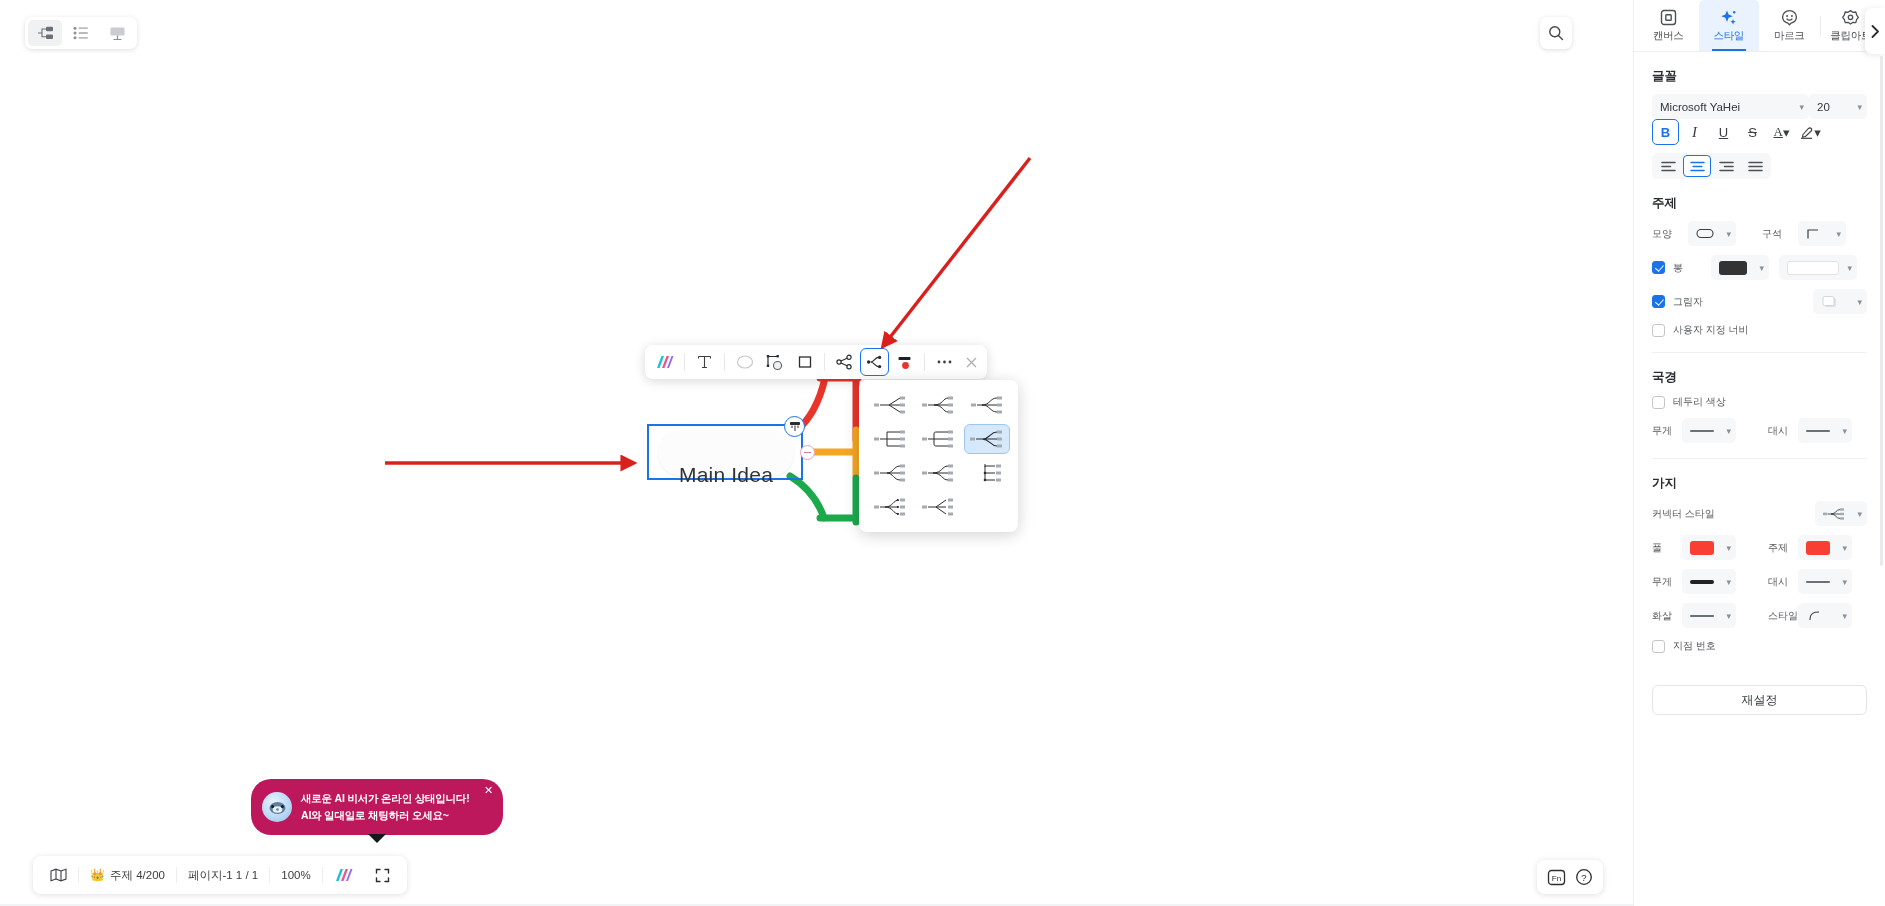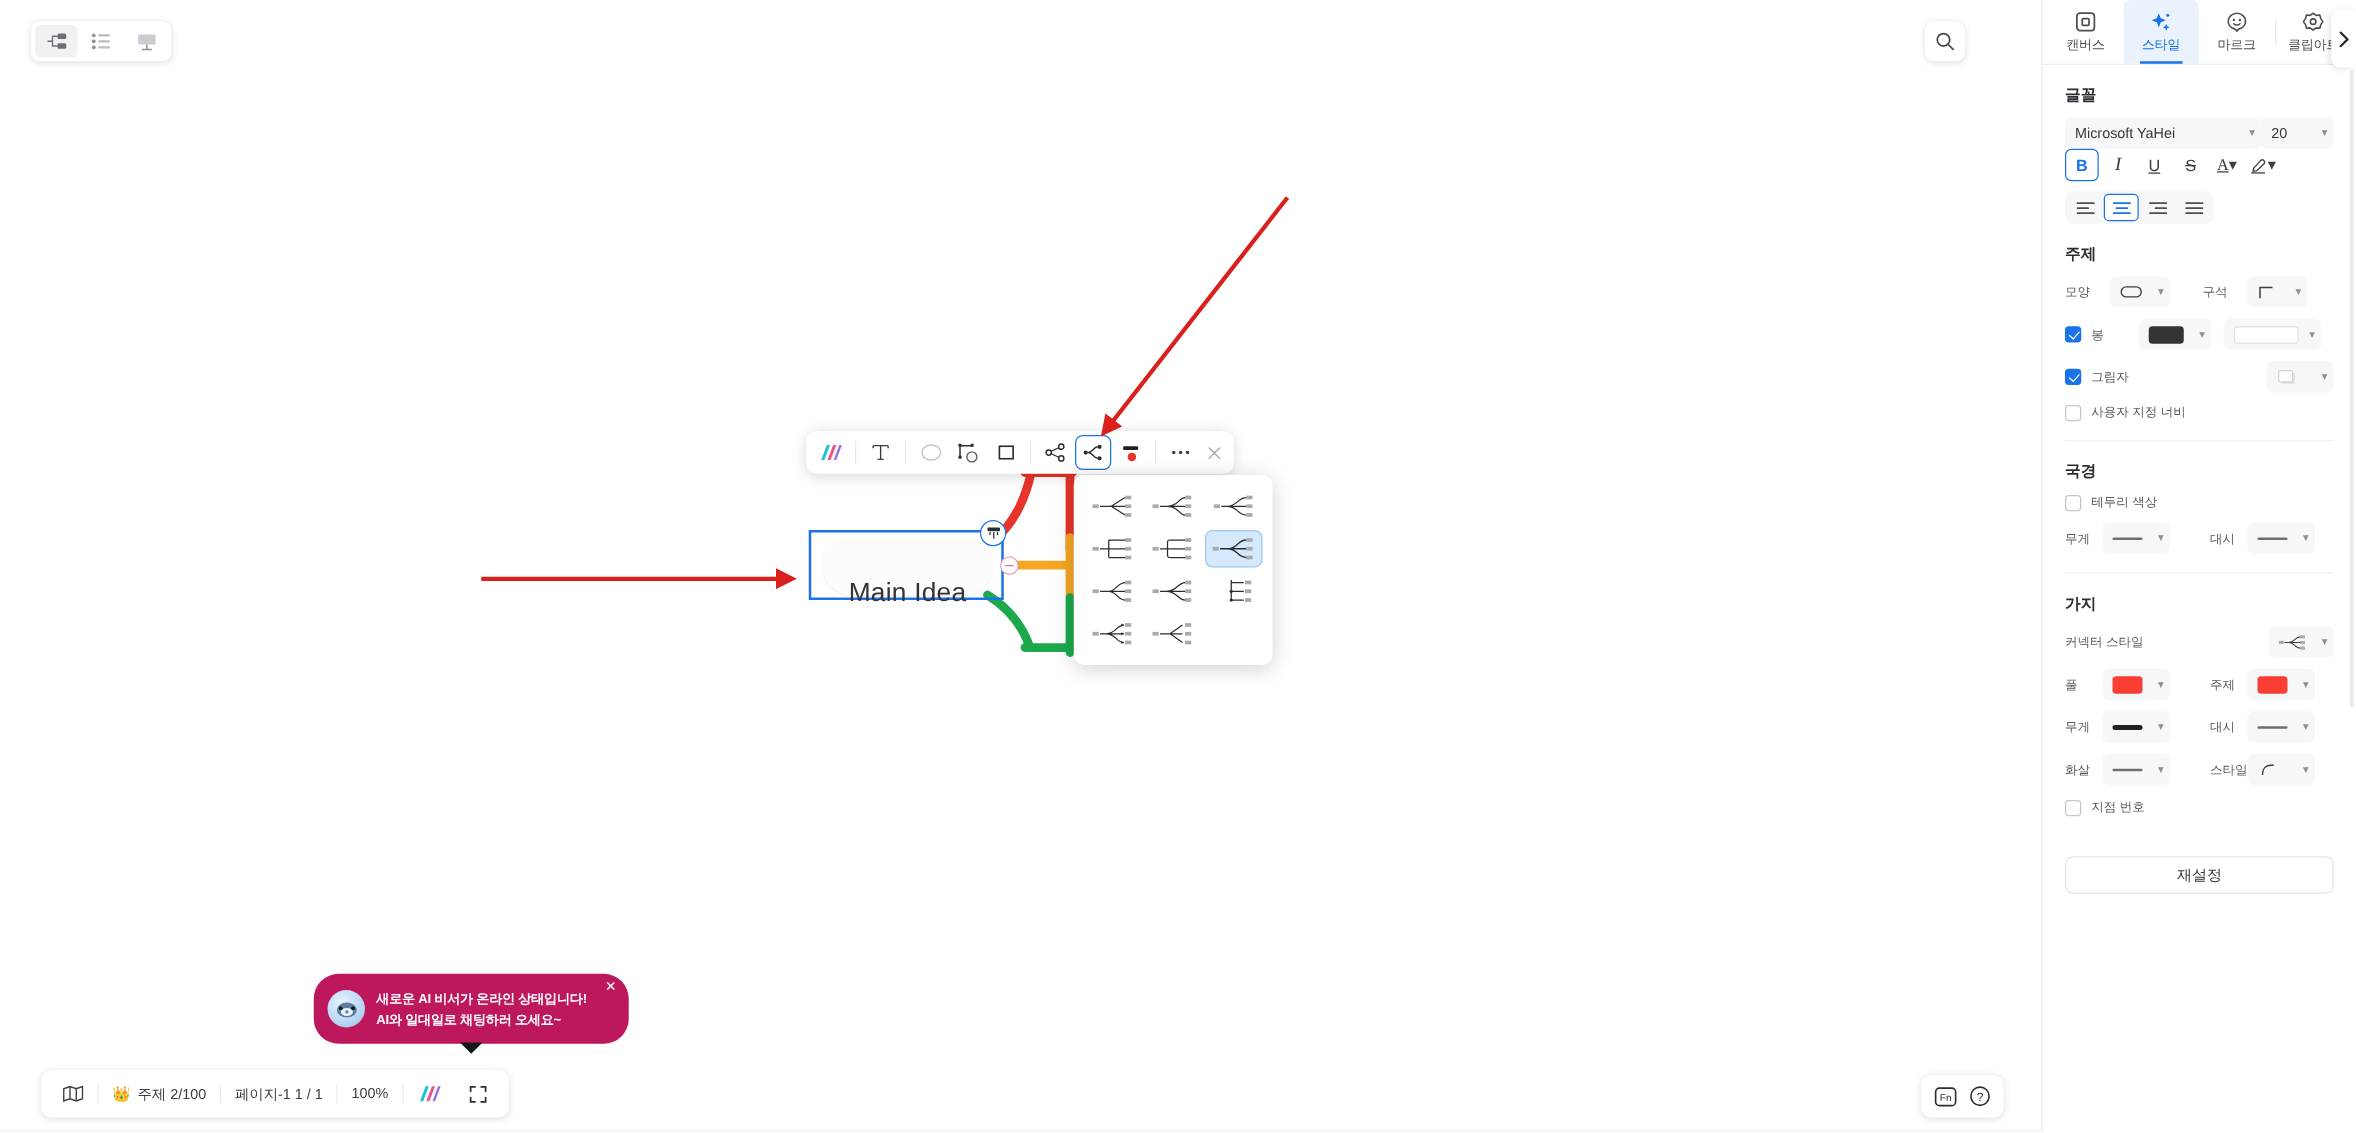--- a/index.html
+++ b/index.html
@@ -642,21 +642,21 @@
   <div id="status-bar">
     <div class="sb-item">
       <svg width="17" height="14" viewBox="0 0 17 14">
         <path d="M1 3 L6 1.2 L11 3 L16 1.2 L16 11 L11 12.8 L6 11 L1 12.8 Z" stroke="#3b3e43" stroke-width="1.1" fill="none"></path>
         <path d="M6 1.2 L6 11 M11 3 L11 12.8" stroke="#3b3e43" stroke-width="1.1" fill="none"></path>
       </svg>
     </div>
     <div class="sb-sep"></div>
     <div class="sb-item">
       <span id="sb-topic-crown">👑</span>
-      <span>주제 2/100</span>
+      <span>주제 4/200</span>
     </div>
     <div class="sb-sep"></div>
     <div class="sb-item">페이지-1  1 / 1</div>
     <div class="sb-sep"></div>
     <div class="sb-item">100%</div>
     <div class="sb-sep"></div>
     <div class="sb-item">
       <svg width="19" height="16" viewBox="0 0 19 16">
         <path d="M2 14 L6.5 2 L9 2 L4.5 14 Z" fill="#18c0d8"></path>
         <path d="M7 14 L11.5 2 L14 2 L9.5 14 Z" fill="#e8568f"></path>

